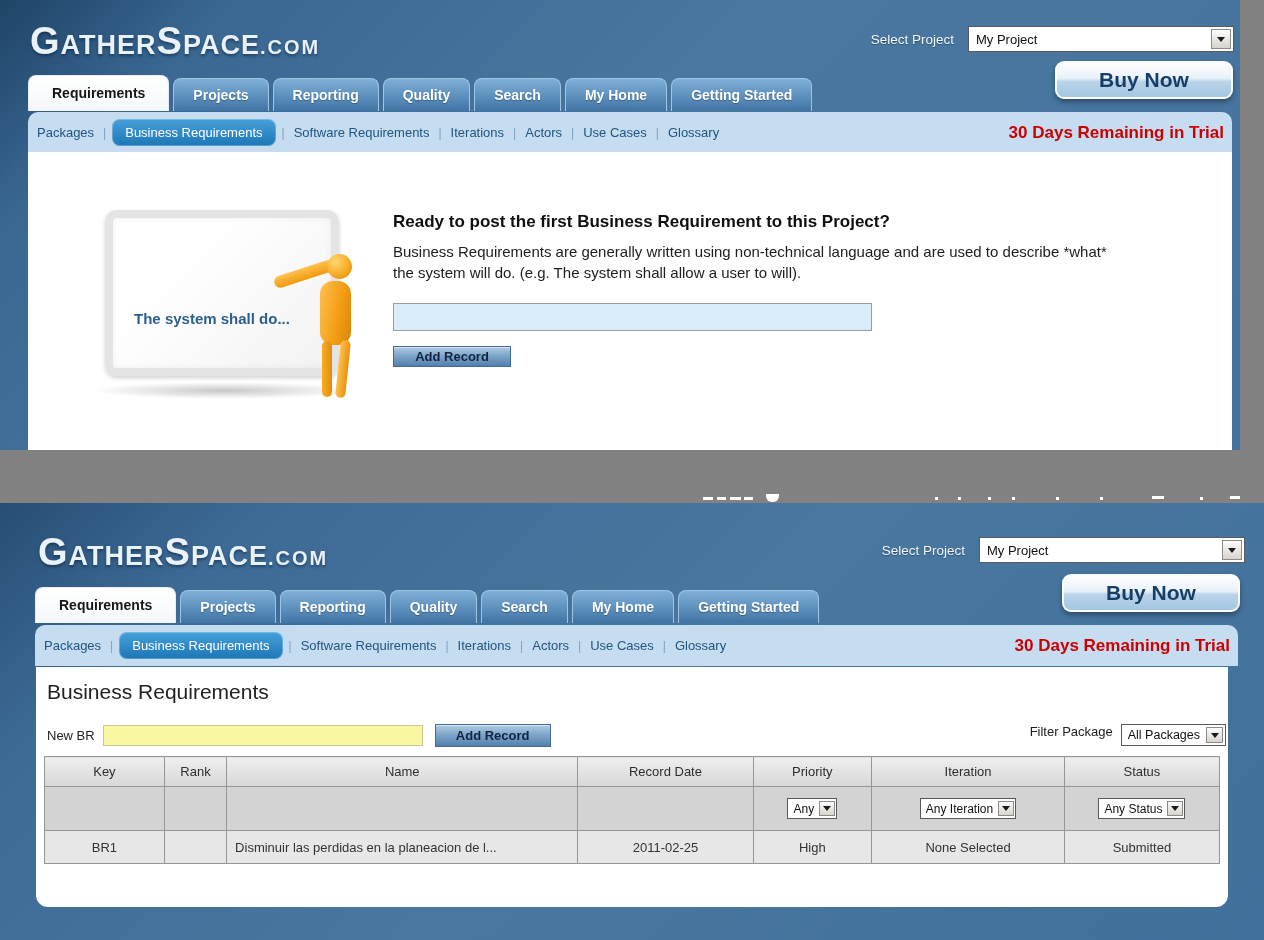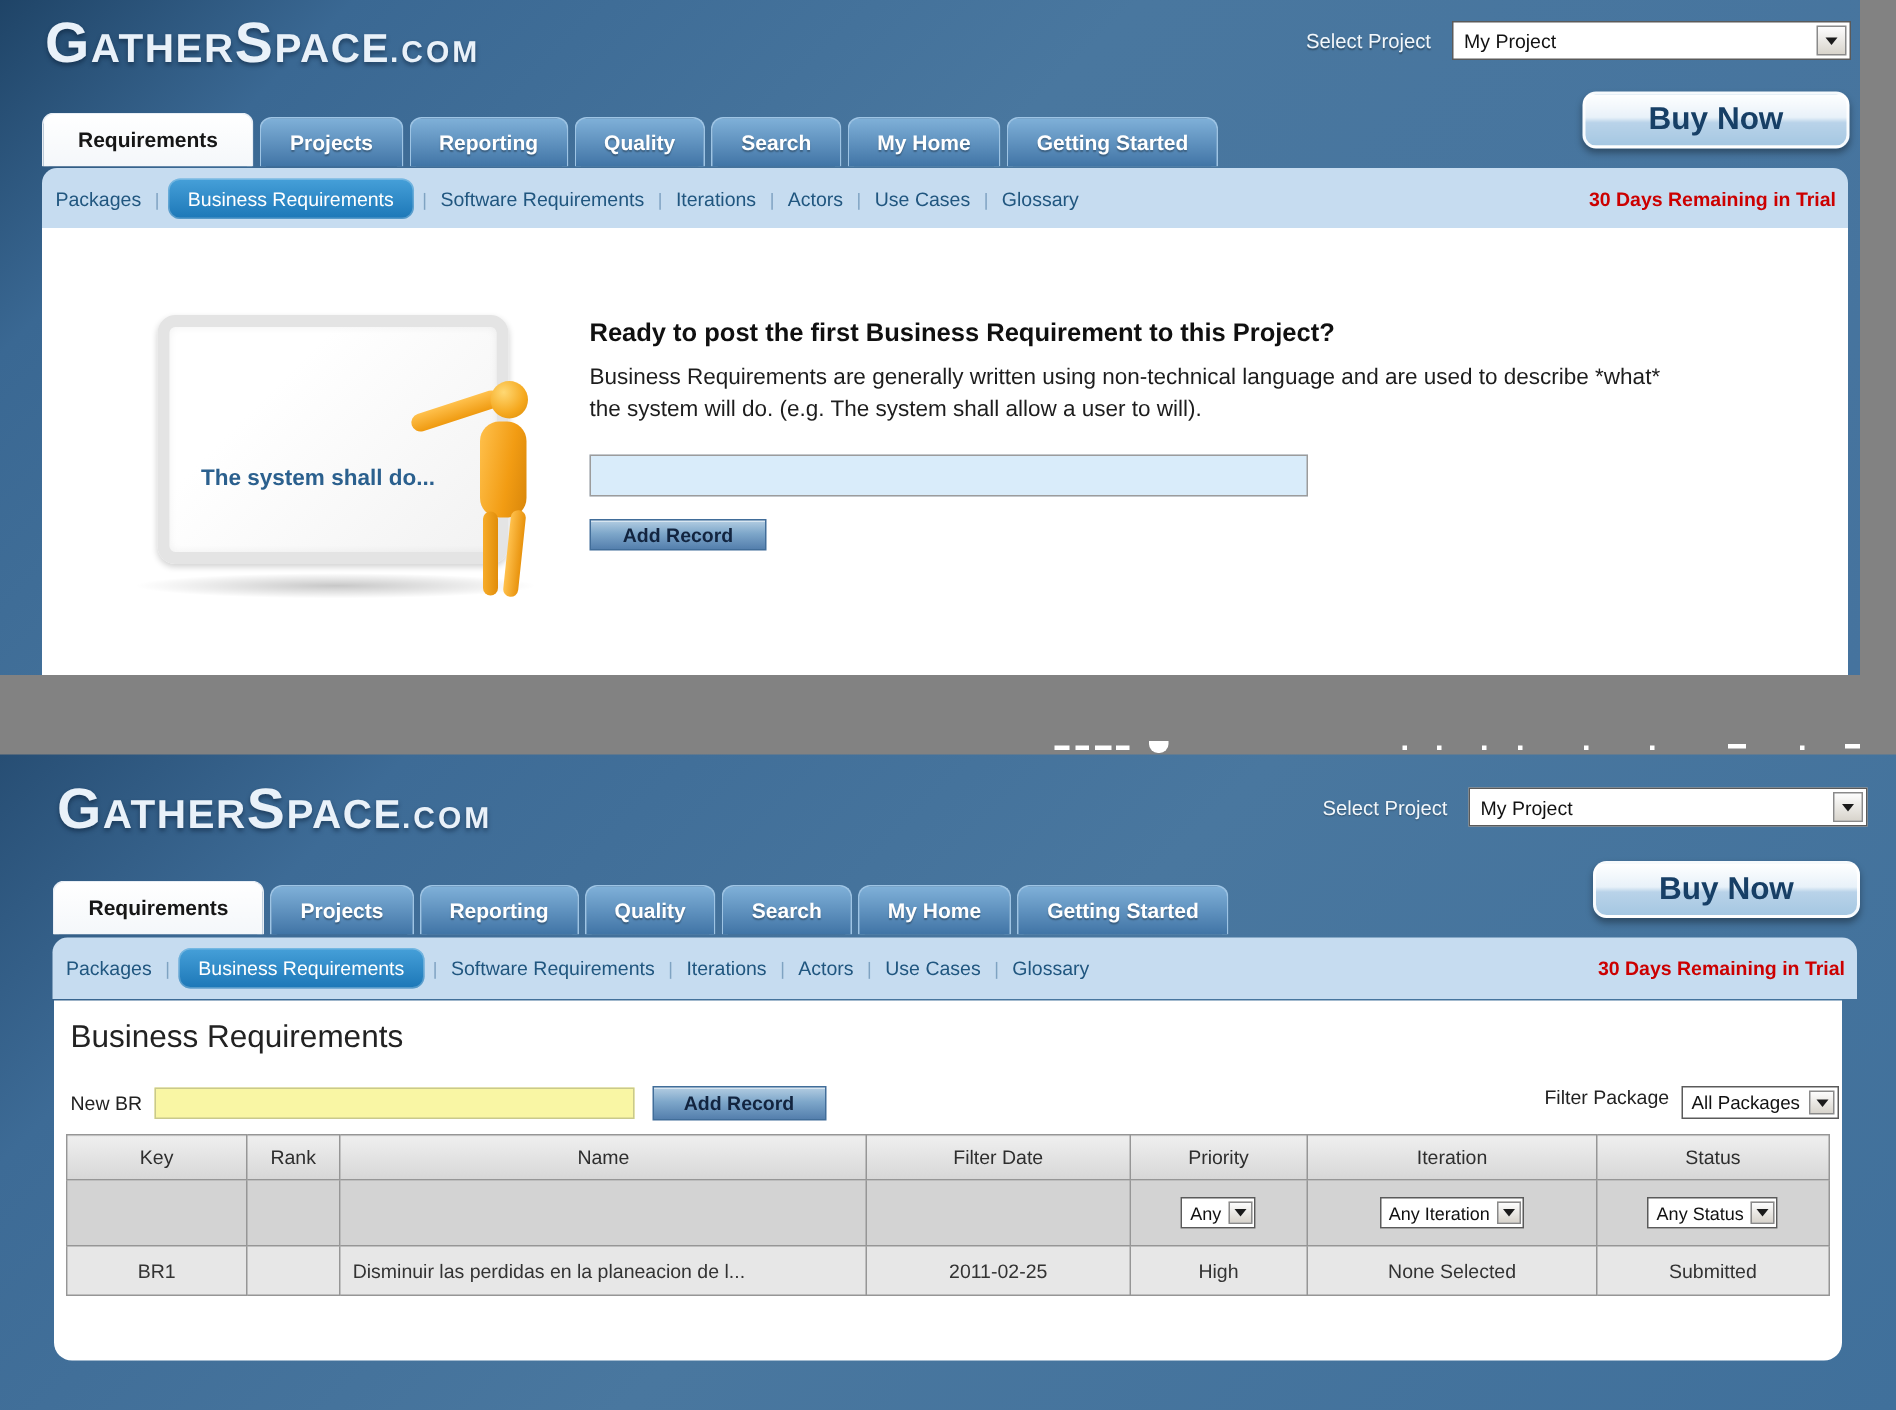--- a/index.html
+++ b/index.html
@@ -6,21 +6,21 @@
   html,body { width:1264px; height:940px; }
   body { font-family:"Liberation Sans", sans-serif; background:#828282; position:relative; overflow:hidden; }
 
   .shot { position:absolute; left:0; }
   .shot1 { top:0; width:1240px; height:450px;
     background:linear-gradient(135deg,#1f4467 0%,#3a6893 14%,#49779f 45%,#45739e 100%); }
   .shot2 { top:503px; width:1264px; height:437px;
     background:linear-gradient(135deg,#274e74 0%,#3d6b96 16%,#49779f 50%,#40709b 100%); }
 
   
-  .appbar { position:absolute; top:0; left:0; right:0; height:62px; }
+  .appbar { position:absolute; top:12px; left:0; right:0; height:62px; }
   .logo { position:absolute; left:30px; top:8px; color:#e9f1f9; font-weight:bold; letter-spacing:1px;
     text-shadow:0 2px 3px rgba(8,28,52,.5); white-space:nowrap; }
   .shot2 .logo { left:38px; top:16px; }
   .logo .lg { font-size:38px; }
   .logo .md { font-size:27px; }
   .logo .sm { font-size:20px; text-transform:uppercase; letter-spacing:2px; }
   .projsel { position:absolute; top:14px; right:6px; display:flex; align-items:center; gap:14px; }
   .shot2 .projsel { top:22px; right:19px; }
   .projsel label { color:#f2f7fb; font-size:13.5px; text-shadow:0 1px 1px rgba(0,0,0,.35); }
   .winselect { width:266px; height:26px; background:#fff; border:1px solid #5a5a5a; display:flex;
@@ -53,21 +53,21 @@
   
   .subnav { position:absolute; height:41px; background:#c6dcf0; border-radius:10px 10px 0 0;
     display:flex; align-items:center; justify-content:space-between; padding:0 0; }
   .shot1 .subnav { top:112px; left:28px; width:1204px; }
   .shot2 .subnav { top:122px; left:35px; width:1203px; }
   .subitems { display:flex; align-items:center; }
   .si { color:#20567f; font-size:13px; margin:0 9px; cursor:pointer; white-space:nowrap; }
   .si.active { background:linear-gradient(#46a0d9,#1c77b7); color:#fff; border-radius:8px;
     padding:6px 13px; margin:0 6px; box-shadow:inset 0 0 0 1px rgba(255,255,255,.25); }
   .sep { color:#7fa3c2; font-size:12px; }
-  .trial { color:#cc0000; font-weight:bold; font-size:13px; margin-right:8px; white-space:nowrap;text-align:center; }
+  .trial { color:#cc0000; font-weight:bold; font-size:17px; margin-right:8px; white-space:nowrap;text-align:center; }
 
   
   .panel1 { position:absolute; top:152px; left:28px; width:1204px; height:298px; background:#fff; }
   .illus { position:absolute; left:47px; top:46px; width:320px; height:220px; }
   .board { position:absolute; left:30px; top:12px; width:234px; height:166px; border-radius:12px;
     border:8px solid #e4e4e4; background:linear-gradient(135deg,#ffffff 30%,#f2f2f2);
     box-shadow:0 2px 4px rgba(0,0,0,.18), inset 0 0 6px rgba(0,0,0,.06); }
   .board-text { position:absolute; left:0; right:20px; top:92px; text-align:center;
     color:#2b608e; font-weight:bold; font-size:15px; }
   .ill-shadow { position:absolute; left:14px; top:184px; width:270px; height:17px; border-radius:50%;
@@ -269,21 +269,21 @@
           <col class="c-date">
           <col class="c-pri">
           <col class="c-iter">
           <col class="c-status">
         </colgroup>
       <thead>
         <tr>
           <th>Key</th>
           <th>Rank</th>
           <th>Name</th>
-          <th>Filter Date</th>
+          <th>Record Date</th>
           <th>Priority</th>
           <th>Iteration</th>
           <th>Status</th>
         </tr>
       </thead>
       <tbody>
         <tr class="filterrow">
           <td></td>
           <td></td>
           <td></td>

